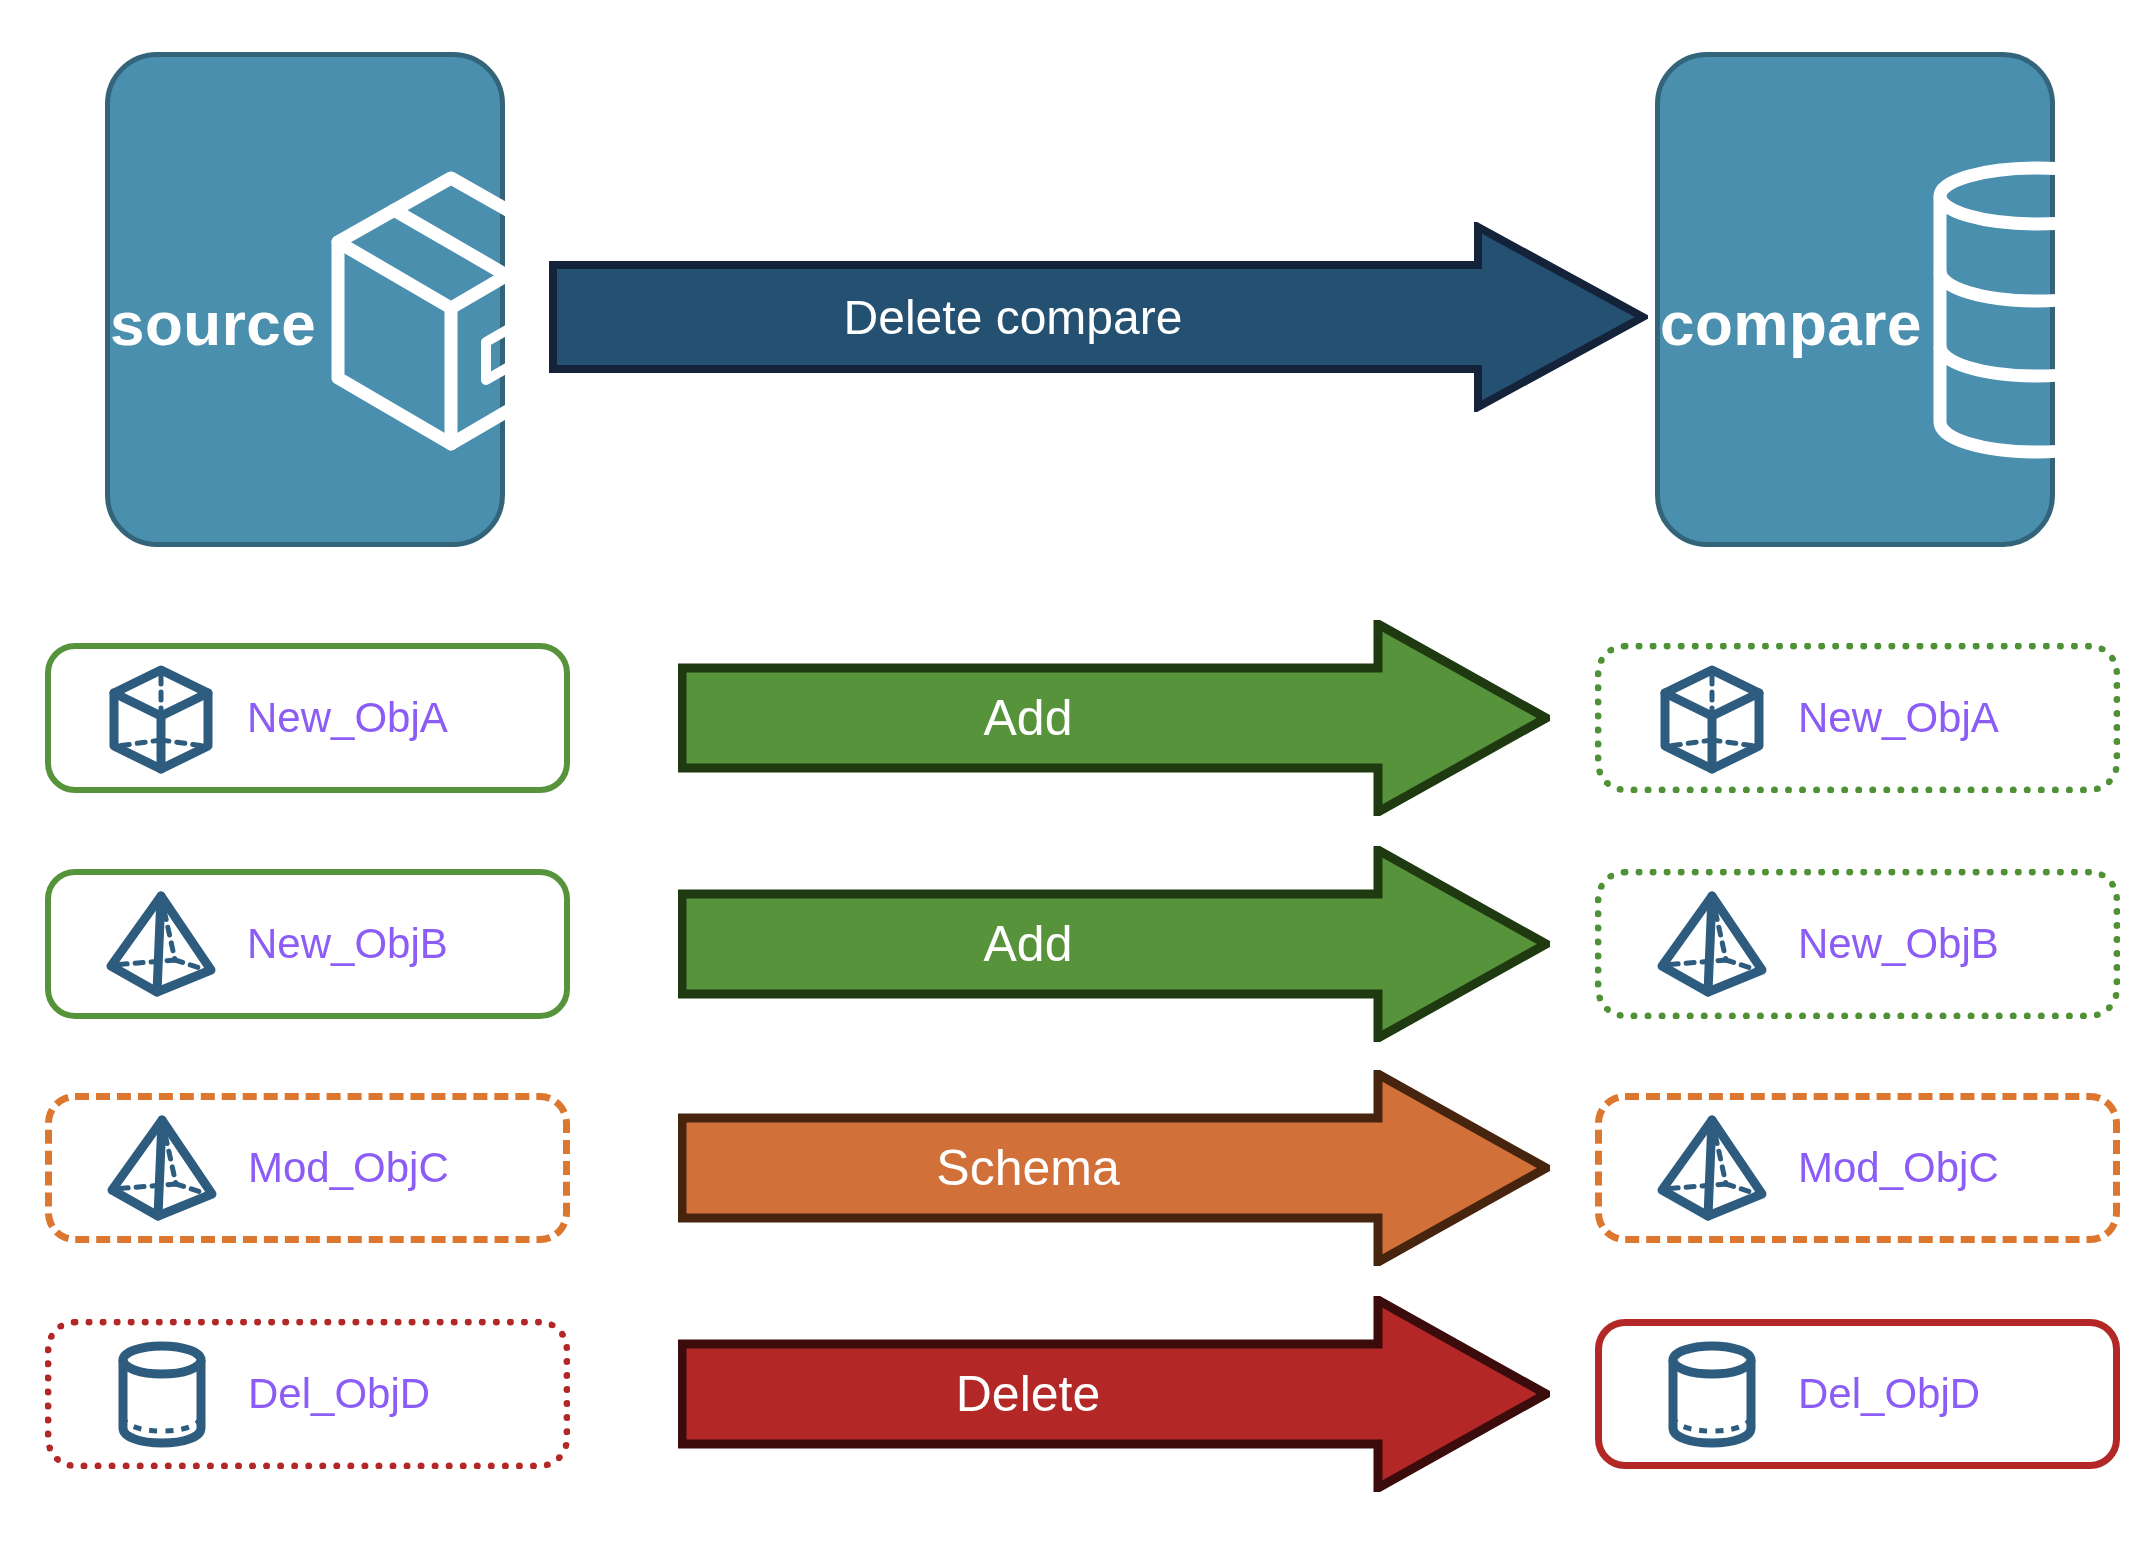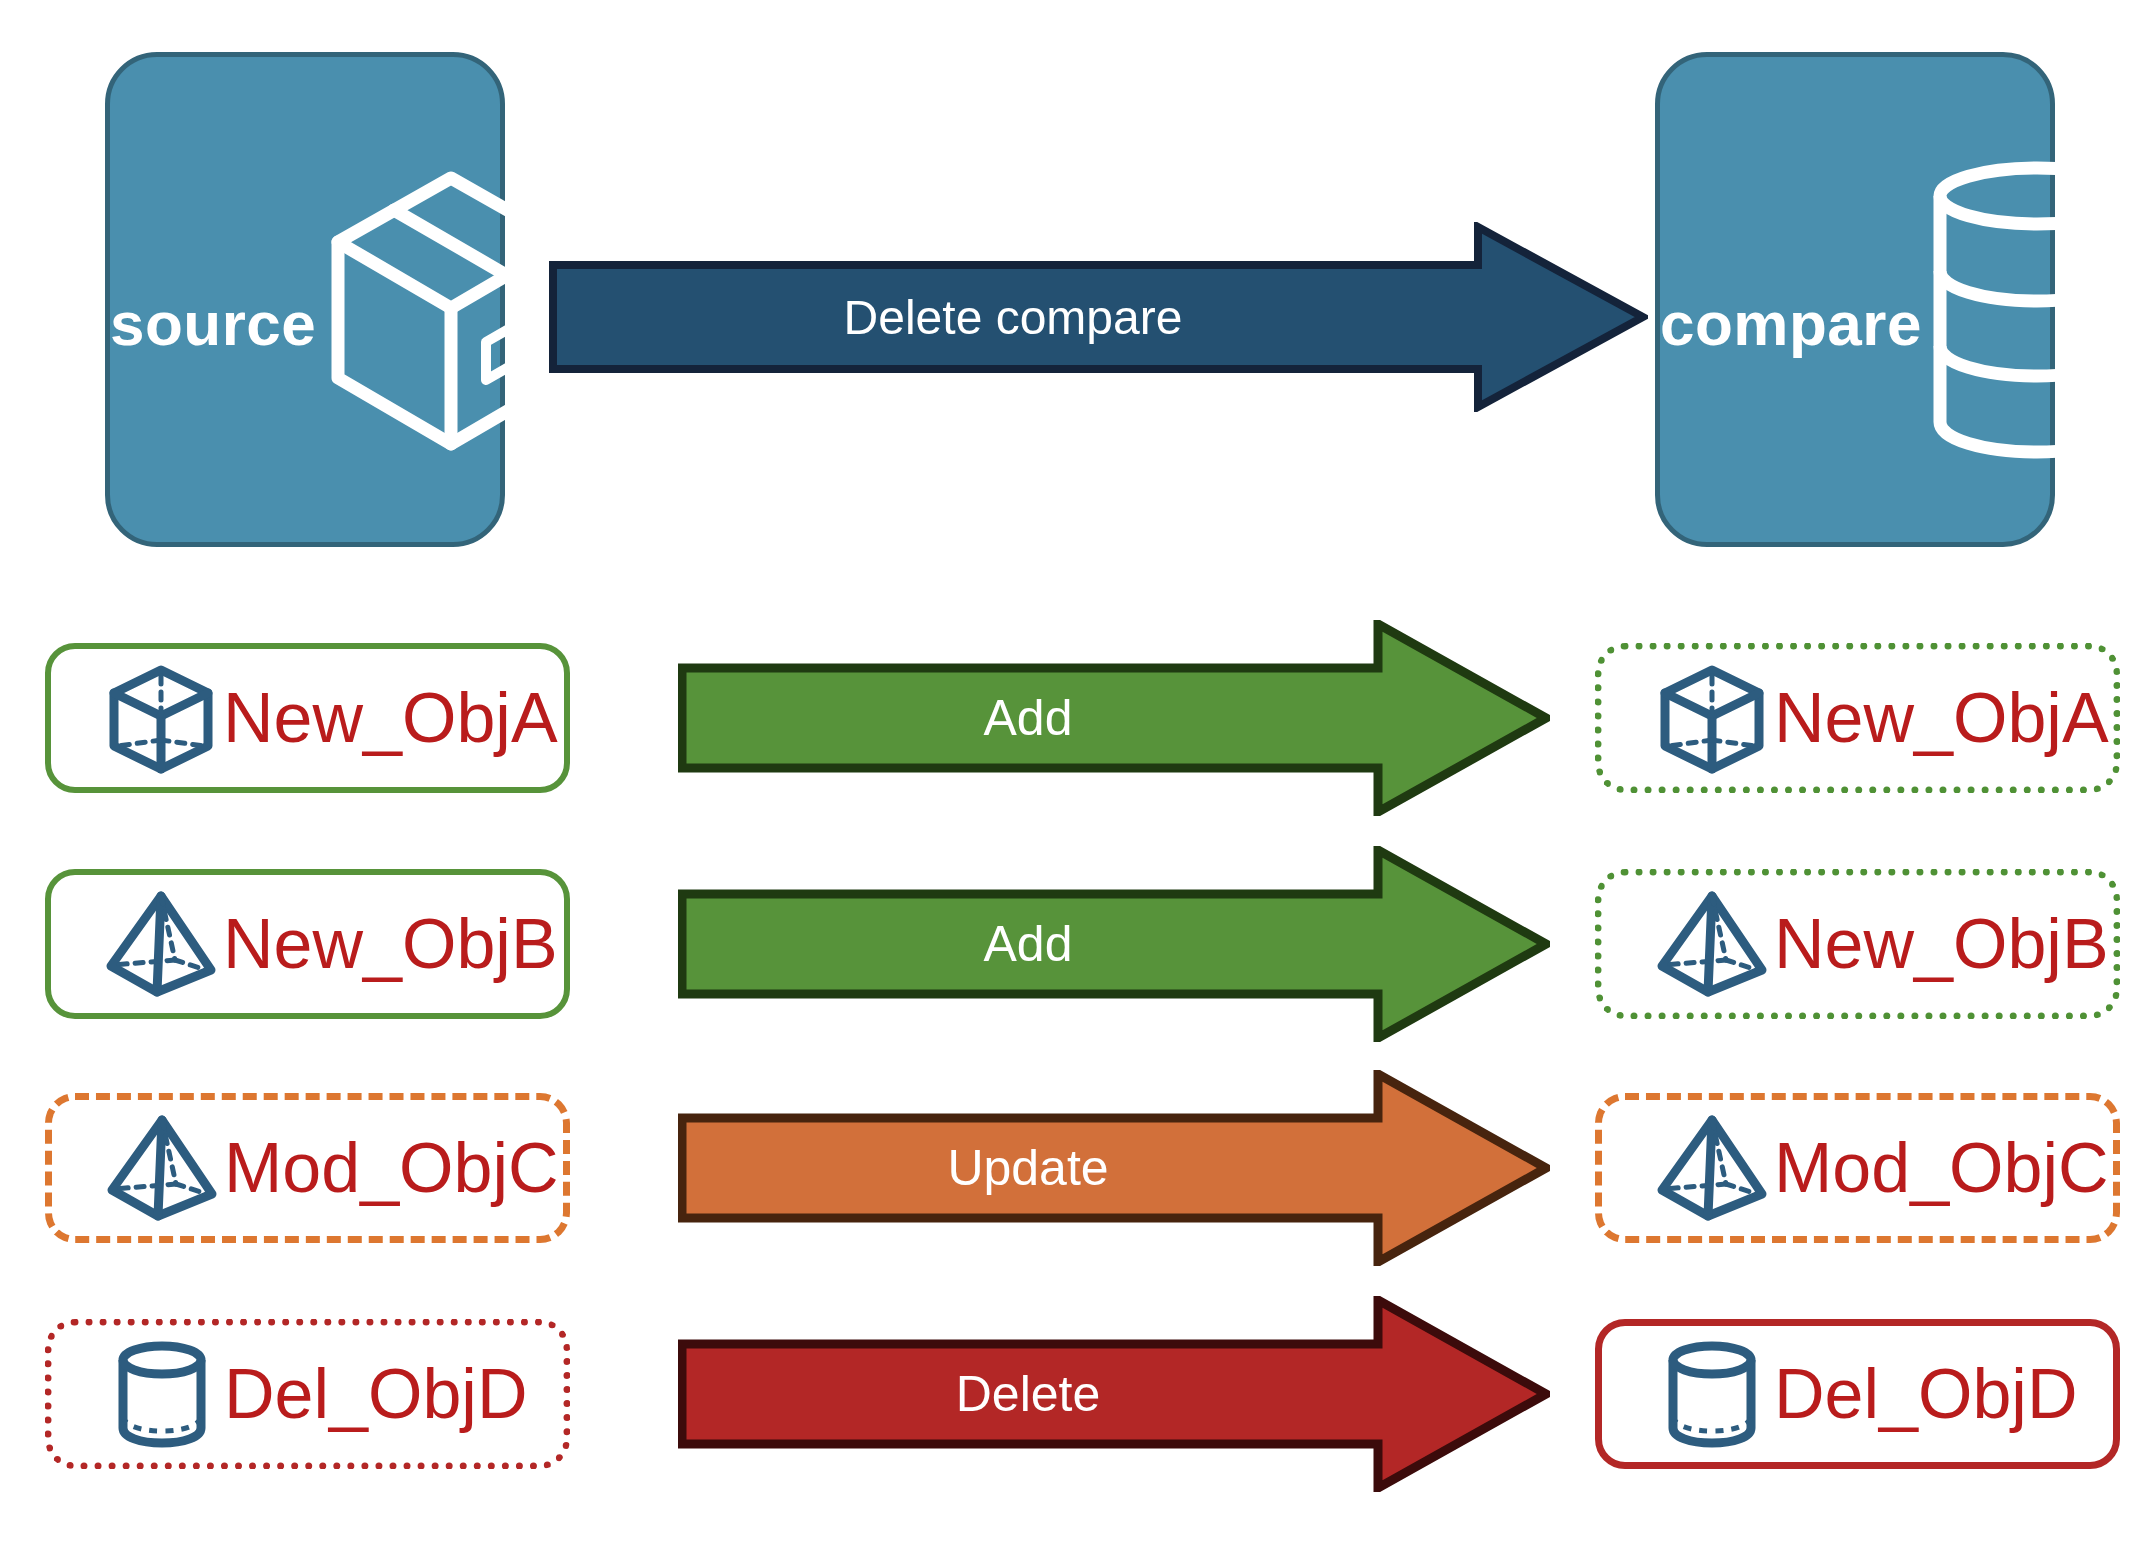--- a/index.html
+++ b/index.html
@@ -21,21 +21,21 @@
   #compare-arrow{position:absolute;left:548px;top:222px;width:1100px;height:190px;}
   #compare-arrow .lbl{position:absolute;left:0;top:0;width:930px;height:190px;
             display:flex;align-items:center;justify-content:center;
             color:#ffffff;font-size:48px;}
 
   
   .obj-box{position:absolute;width:525px;height:150px;box-sizing:border-box;
            border-radius:30px;background:#ffffff;display:flex;align-items:center;}
   .obj-box .obj-icon{width:120px;margin-left:50px;display:flex;align-items:center;
            justify-content:center;flex:none;}
-  .obj-box .obj-label{font-size:70px;color:#b91c1c;margin-left:2px;white-space:nowrap;}
+  .obj-box .obj-label{font-size:42px;color:#8b5cf6;margin-left:26px;white-space:nowrap;}
 
   .b-green-solid {border:6px solid #57933a;}
   .b-green-dotted{border:7px dotted #4f9135;}
   .b-orange-dash {border:7px dashed #dd7730;}
   .b-red-dotted  {border:7px dotted #b32726;}
   .b-red-solid   {border:7px solid #b32726;}
 
   .row-arrow{position:absolute;left:678px;width:872px;height:196px;text-align:right;}
   .row-arrow .lbl{position:absolute;left:0;top:0;width:700px;height:196px;
            display:flex;align-items:center;justify-content:center;
@@ -191,21 +191,21 @@
         </g>
       </svg>
     </div>
     <div class="obj-label">Mod_ObjC</div>
   </div>
 
   <div class="row-arrow r3">
     <svg width="872" height="196" viewBox="0 0 872 196" style="position:absolute;left:0;top:0;">
       <polygon points="4,48 700,48 700,4 868,98 700,192 700,148 4,148" fill="#d2703a" stroke="#47240e" stroke-width="9" stroke-linejoin="miter"></polygon>
     </svg>
-    <div class="lbl">Update</div>
+    <div class="lbl">Schema</div>
   </div>
 
   <div class="obj-box b-orange-dash rgt3">
     <div class="obj-icon">
       <svg width="116" height="112" viewBox="0 0 116 112">
         <g fill="none" stroke="#2d5c7f" stroke-width="9" stroke-linejoin="round" stroke-linecap="round">
           <polygon points="58,8 8,78 54,104 108,82"></polygon>
           <line x1="58" y1="8" x2="54" y2="104"></line>
         </g>
         <g fill="none" stroke="#2d5c7f" stroke-width="5" stroke-dasharray="8 8" stroke-linecap="round">

